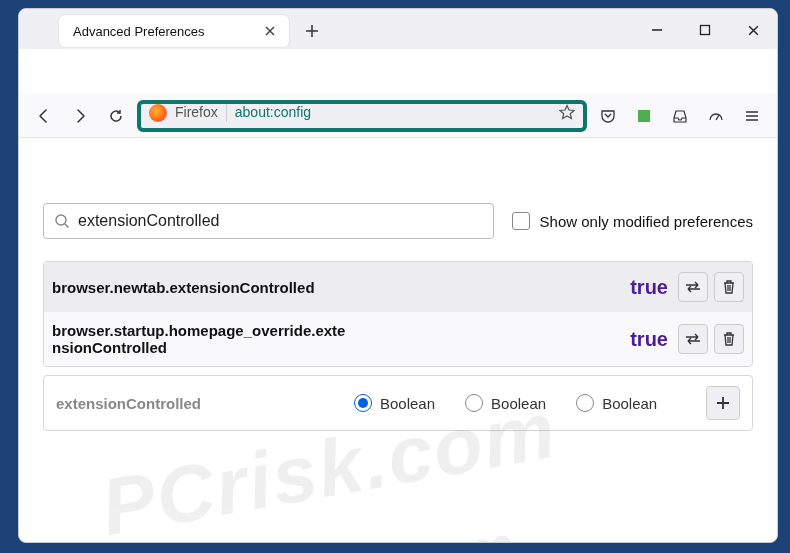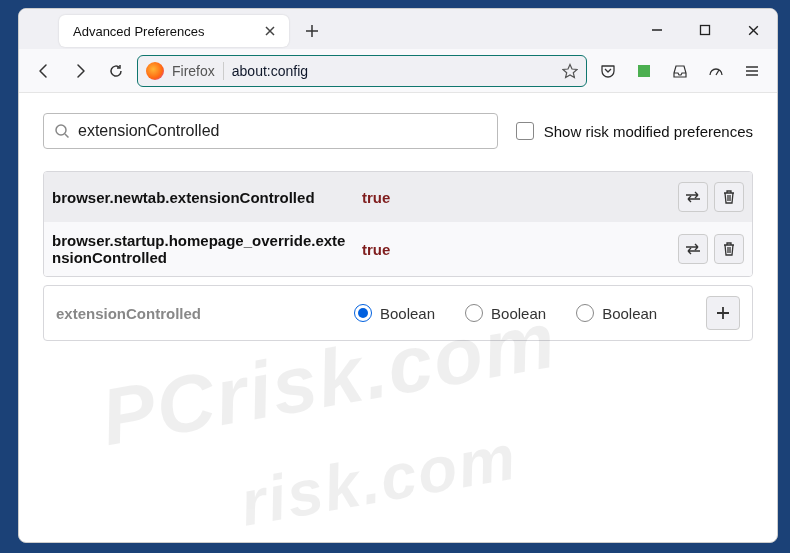--- a/index.html
+++ b/index.html
@@ -16,20 +16,21 @@
       top: 8px;
       left: 18px;
       right: 12px;
       bottom: 10px;
       background: #fff;
       border: 1px solid #ccc;
       border-radius: 8px;
       overflow: hidden;
       display: flex;
       flex-direction: column;
+      gap: 45px;
     }
     
     .tabbar {
       display: flex;
       align-items: center;
       height: 40px;
       background: #f0f0f4;
       padding: 4px 8px 0 40px;
       position: relative;
     }
@@ -57,32 +58,31 @@
       height: 44px;
       padding: 0 10px;
       gap: 6px;
       border-bottom: 1px solid #e5e5e5;
       background:#f9f9fb;
     }
     .tbtn { width: 30px; height: 30px; display:flex; align-items:center; justify-content:center; color:#333; border-radius:4px; }
     .urlbar {
       flex: 1;
       display: flex;
-      align-items: center;
       height: 32px;
-      border: 1px solid #0f766e;
+      border: 4px solid #0f766e;
       border-radius: 6px;
       background: #f0f0f4;
       padding: 0 8px;
       gap: 8px;
     }
     .ff-logo { width: 18px; height: 18px; border-radius: 50%; background: radial-gradient(circle at 40% 40%, #ffb536, #ff6612 60%, #c13bff 100%); position: relative; }
     .identity { color: #555; font-size: 14px; }
     .divider { width: 1px; height: 18px; background: #ccc; }
-    .url-text { color: #0f172a; font-size: 14px; flex: 1; }
+    .url-text { color: #0f766e; font-size: 14px; flex: 1; }
     .url-star { color:#555; }
     
     .content {
       padding: 20px 24px;
       flex:1;
       position: relative;
     }
     .searchrow {
       display:flex;
       gap: 18px;
@@ -111,21 +111,21 @@
     }
     .pref-row {
       display:flex;
       align-items:center;
       padding: 10px 8px;
       gap: 10px;
       background:#ededf0;
     }
     .pref-row.striped { background:#f9f9fb; }
     .pref-name { width: 300px; font-size: 15px; font-weight:600; color:#111; word-break: break-word; }
-    .pref-val { flex:1; font-size: 15px; font-weight:600; color:#7f1d1d; }
+    .pref-val { flex:1; font-size: 20px; font-weight:600; color:#4c1d95;text-align:right; }
     .pref-actions { display:flex; gap: 6px; }
     .iconbtn {
       width: 30px; height: 30px; border: 1px solid #ccc; border-radius: 4px; background:#f0f0f4;
       display:flex; align-items:center; justify-content:center; color:#333;
     }
     .newpref {
       margin-top: 8px;
       border: 1px solid #d7d7db;
       border-radius:4px;
       display:flex;
@@ -250,21 +250,21 @@
         <span>
           <svg width="16" height="16" viewBox="0 0 16 16">
               <circle cx="7" cy="7" r="5" stroke="#888" stroke-width="1.5" fill="none"></circle>
               <path d="M11 11 L14.5 14.5" stroke="#888" stroke-width="1.5"></path>
             </svg>
         </span>
         <input value="extensionControlled" style="">
       </div>
       <label class="showonly">
         <span class="chk"></span>
-        <span>Show risk modified preferences</span>
+        <span>Show only modified preferences</span>
       </label>
     </div>
 
     <div class="prefs">
       <div class="pref-row">
         <div class="pref-name">browser.newtab.extensionControlled</div>
         <div class="pref-val">true</div>
         <div class="pref-actions">
           <div class="iconbtn">
             <svg width="18" height="14" viewBox="0 0 18 14">

